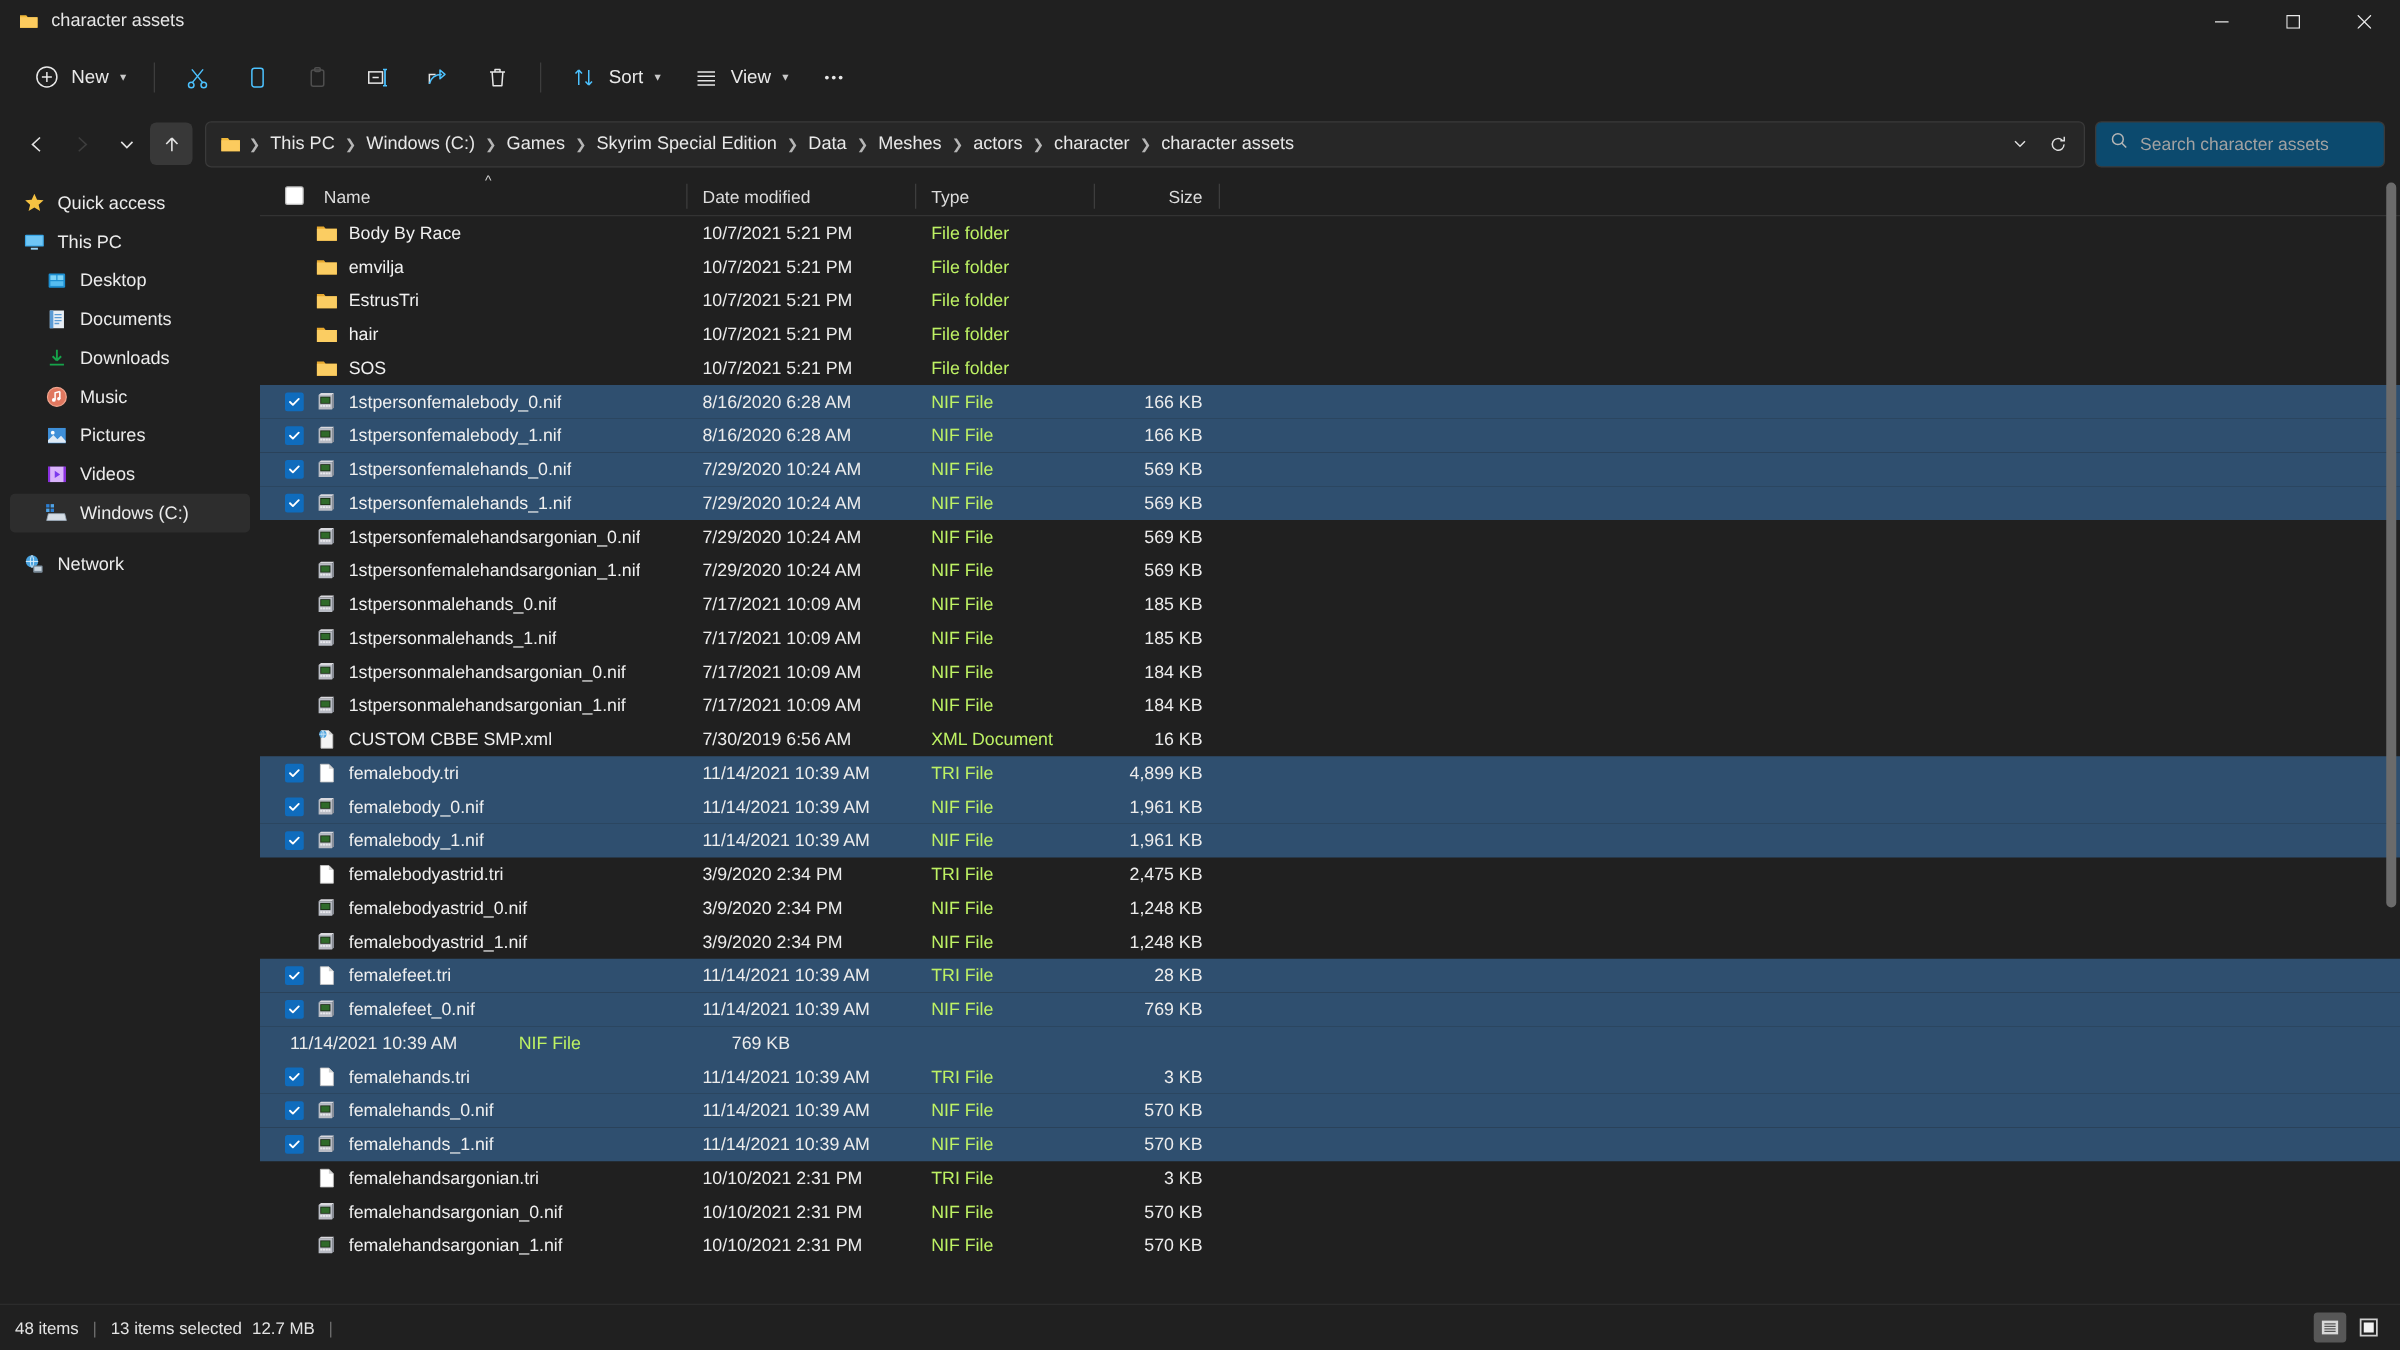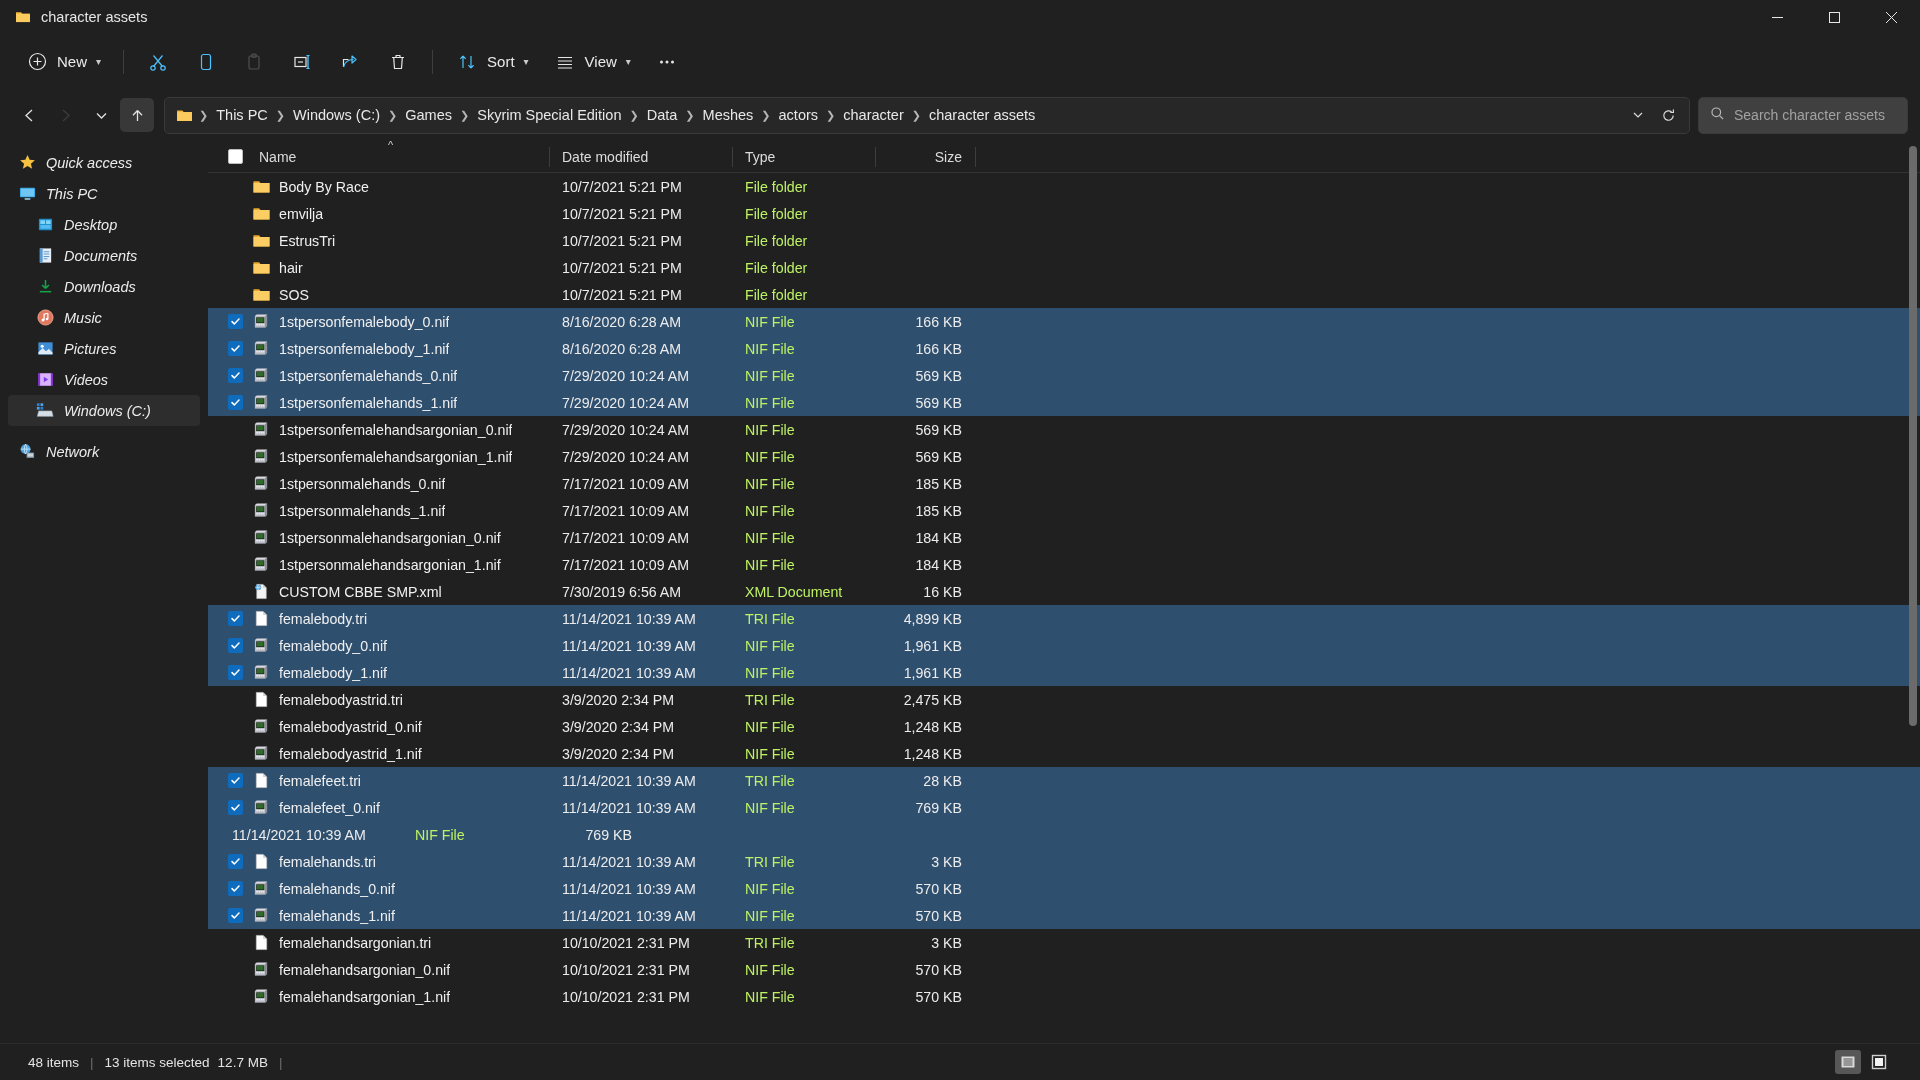--- a/index.html
+++ b/index.html
@@ -64,34 +64,34 @@
   .crumb {
     font-size: 14.5px; color: #e8e8e8; padding: 3px 7px; border-radius: 4px;
     white-space: nowrap;
   }
   .crumb-sep { color: #b5b5b5; font-size: 11px; padding: 0 1px; }
   .addr-chev, .addr-refresh {
     width: 30px; height: 30px; display: flex; align-items: center;
     justify-content: center; color: #dcdcdc; border-radius: 4px;
   }
   .searchbox {
-    width: 210px; height: 37px; background: #404040;
+    width: 232px; height: 37px; background: #0c4a6e;
     border: 1px solid #3a3a3a; border-radius: 5px;
     display: flex; align-items: center; gap: 9px; padding: 0 11px;
   }
   .search-ph { font-size: 14px; color: #a2a2a2; }
 
   
   .body { display: flex; height: calc(1080px - 34px - 55px - 52px - 37px); }
 
   
   .sidebar { width: 208px; padding: 6px 8px 0 8px; flex-shrink: 0; }
   .side-item {
     height: 31px; display: flex; align-items: center; gap: 10px;
-    padding-left: 10px; border-radius: 4px; font-size: 14.5px; color: #ececec; font-style: italic;
+    padding-left: 10px; border-radius: 4px; font-size: 14.5px; color: #ececec;
   }
   .side-item.indent { padding-left: 28px; }
   .side-item.selected { background: #2d2d2d; }
   .side-icon { width: 18px; height: 18px; flex-shrink: 0; display:flex; align-items:center; justify-content:center;}
   .side-gap { height: 10px; }
 
   
   .filelist { flex: 1; display: flex; flex-direction: column; min-width: 0; position: relative; }
   .colhead {
     display: flex; align-items: center; height: 32px;
@@ -132,21 +132,21 @@
   .rowcheck.off { background: transparent; }
   .fname { white-space: nowrap; overflow: hidden; text-overflow: ellipsis; }
 
   
   .vscroll { position: absolute; right: 3px; top: 3px; width: 8px; bottom: 3px; }
   .vthumb { position: absolute; left: 0; width: 8px; top: 2px; height: 580px; background: #6b6b6b; border-radius: 4px; }
 
   
   .statusbar {
     height: 37px; display: flex; align-items: center;
-    padding: 0 28px; font-size: 13.5px; color: #e4e4e4;
+    padding: 0 12px; font-size: 13.5px; color: #e4e4e4;
     background: #202020; border-top: 1px solid #2c2c2c;
   }
   .st-sep { color: #6d6d6d; margin: 0 11px; }
   .viewbtns { margin-left: auto; display: flex; gap: 5px; }
   .viewbtn {
     width: 26px; height: 24px; border-radius: 3px;
     display: flex; align-items: center; justify-content: center;
   }
   .viewbtn.active { background: #575757; }
 </style>

